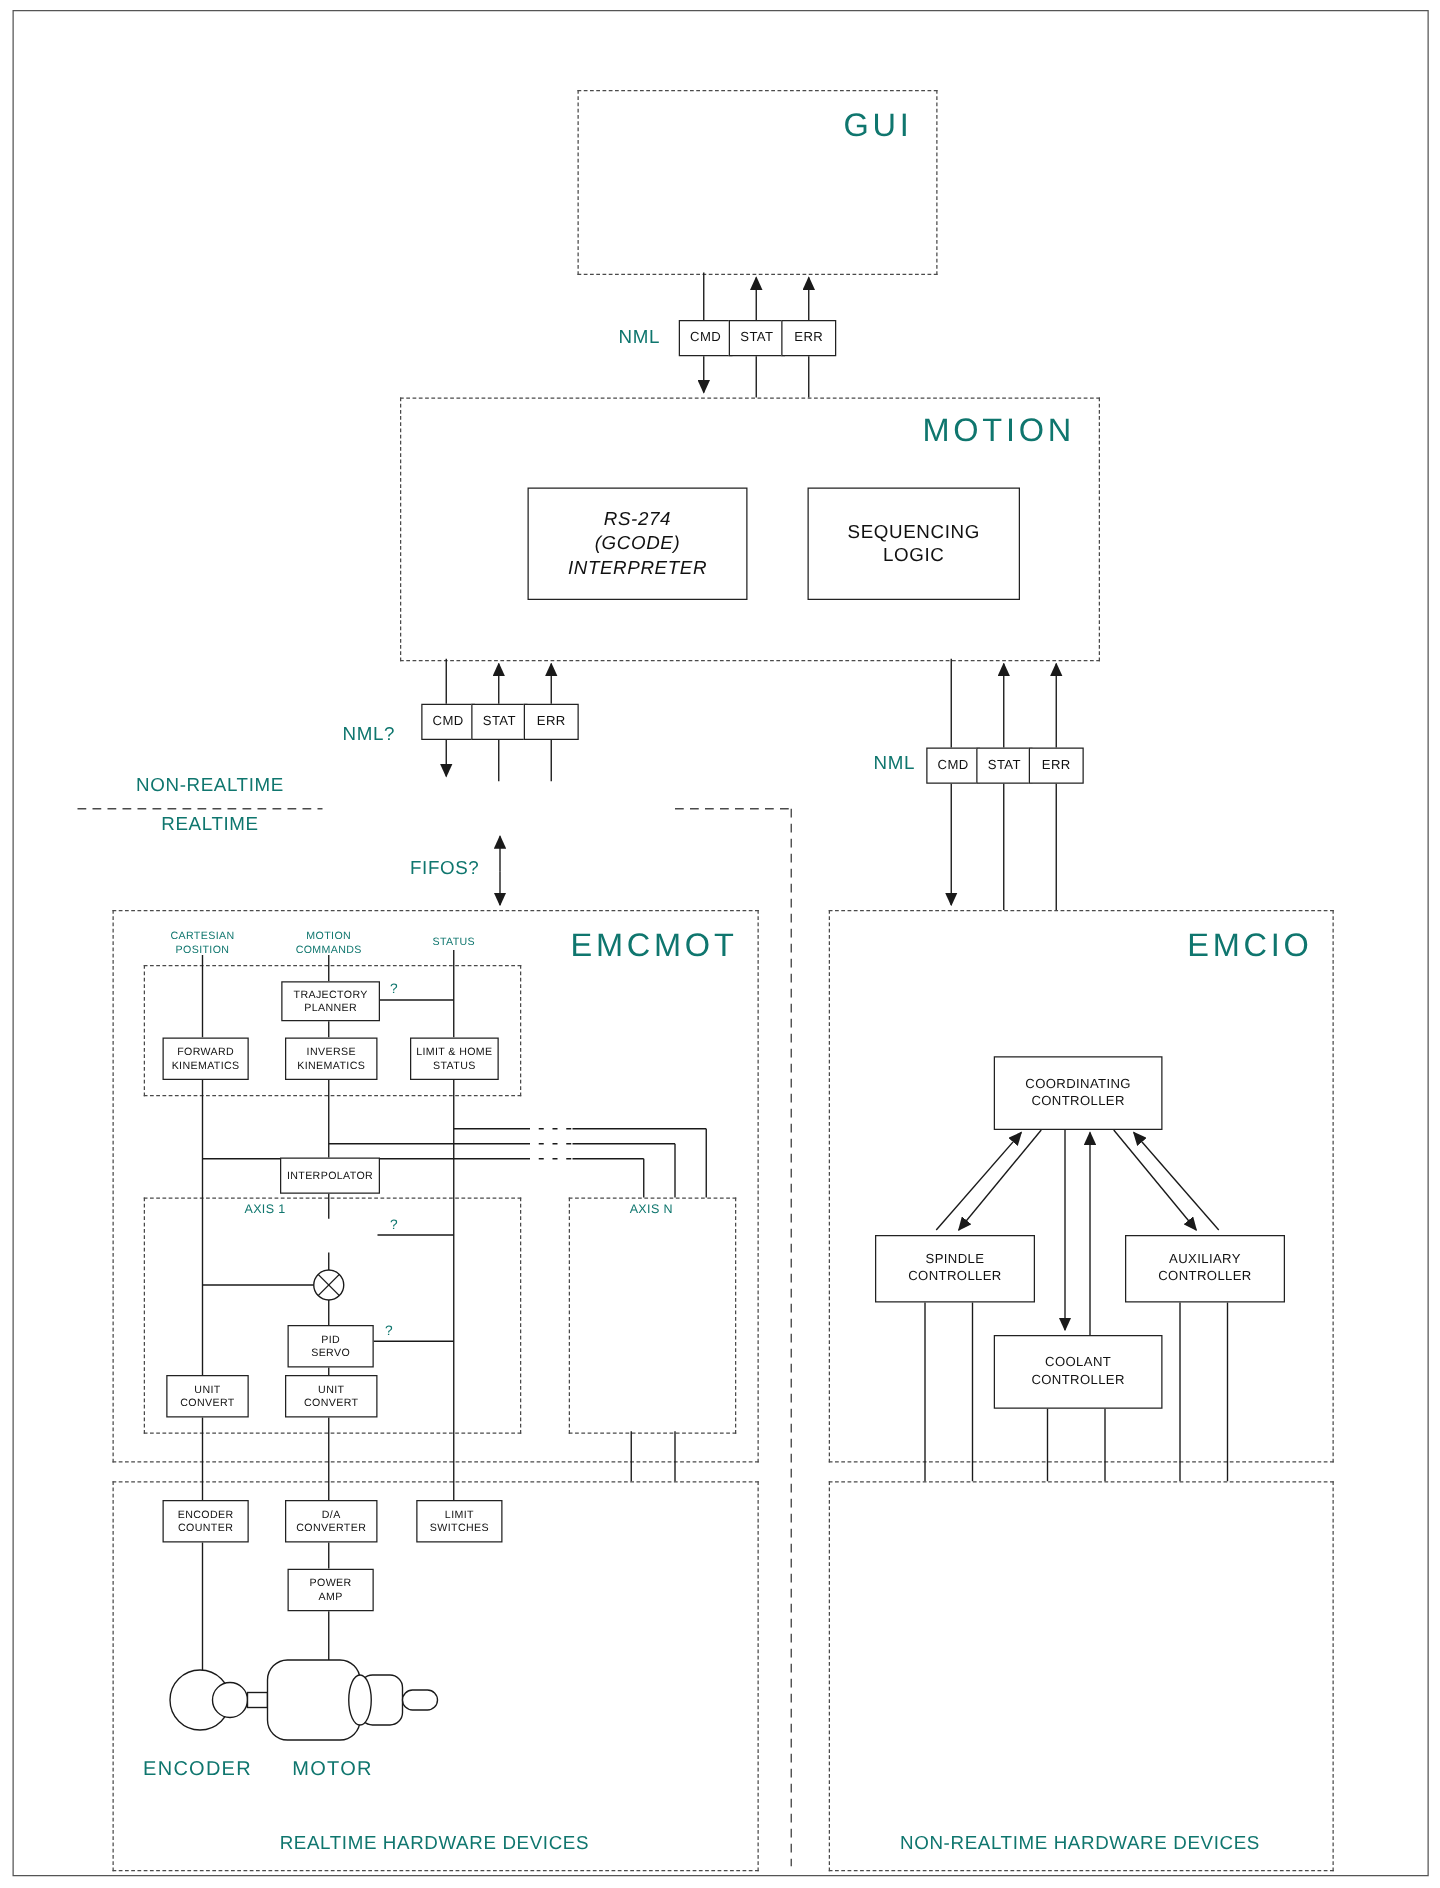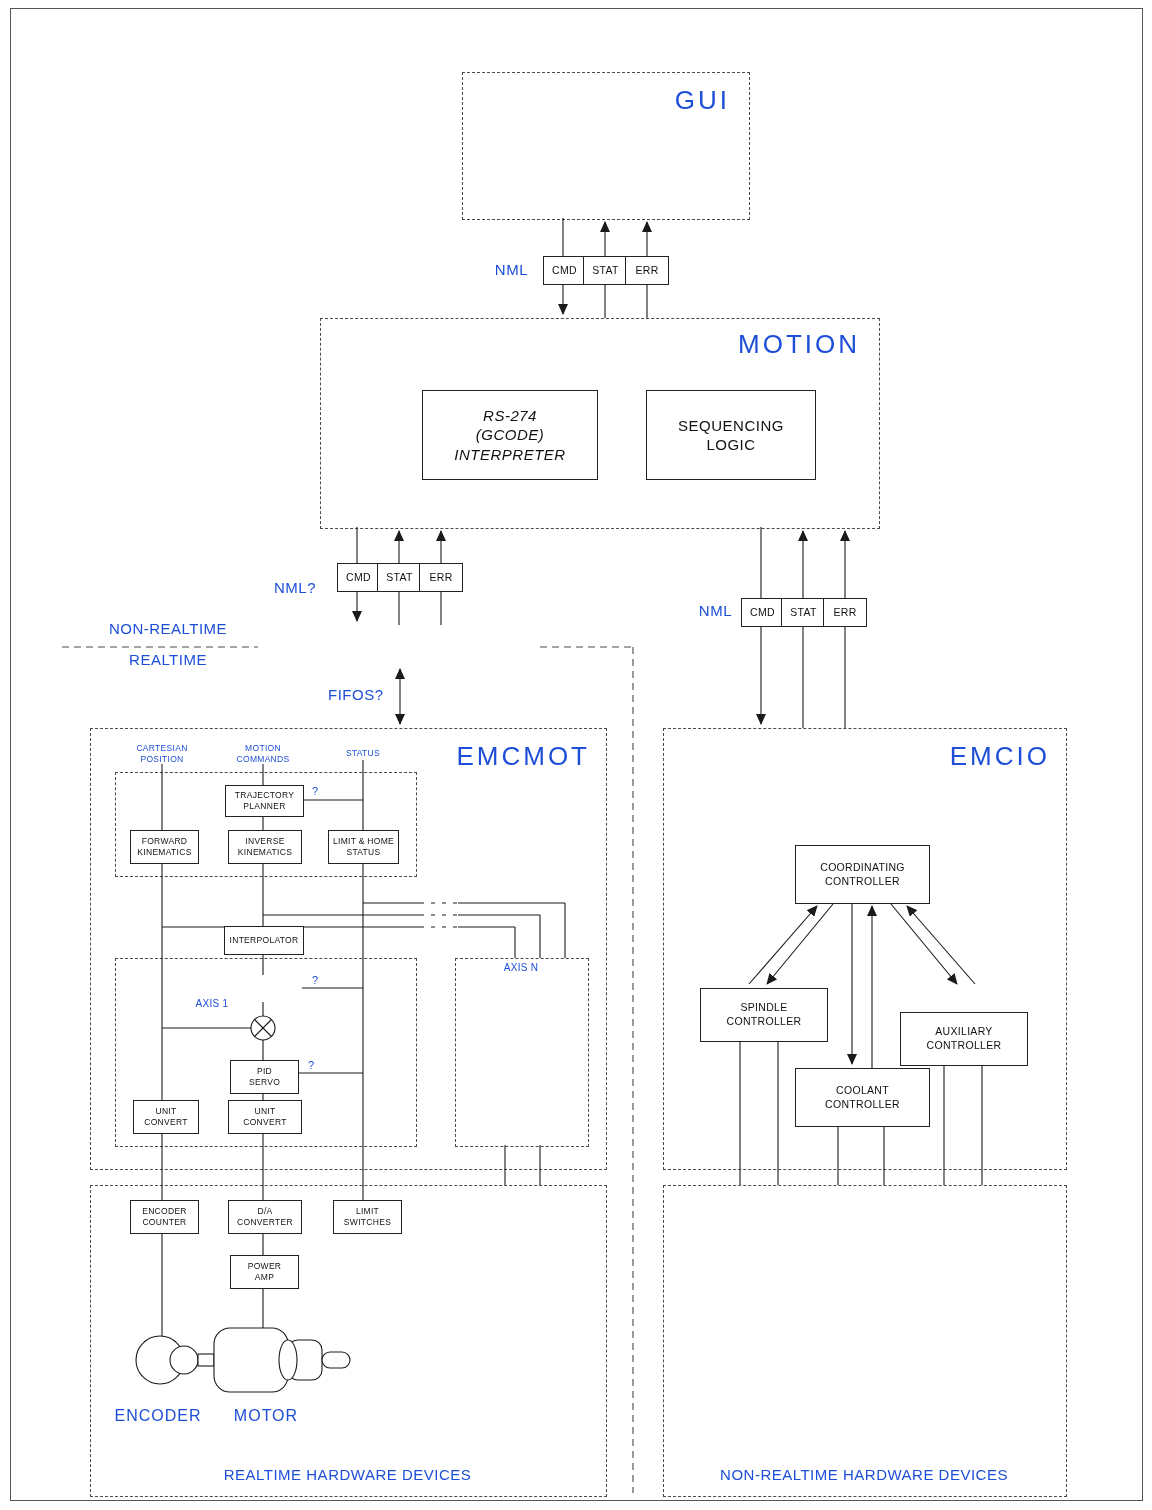--- a/index.html
+++ b/index.html
@@ -3,21 +3,21 @@
 <meta charset="utf-8">
 <style>
   html,body{margin:0;padding:0;background:#fff;}
   #page{position:relative;width:1152px;height:1510px;background:#fff;
         font-family:"Liberation Sans", sans-serif;color:#111;overflow:hidden;}
   .abs{position:absolute;}
   .dbox{position:absolute;border:1px dashed #4a4a4a;z-index:1;background:transparent;}
   .sbox{position:absolute;border:1px solid #222;background:#fff;display:flex;
         align-items:center;justify-content:center;text-align:center;
         white-space:pre-line;z-index:3;color:#111;line-height:1.3;letter-spacing:.3px;}
-  .lbl{position:absolute;z-index:3;color:#1d4ed8;white-space:pre-line;line-height:1.25;letter-spacing:.3px;}
+  .lbl{position:absolute;z-index:3;color:#0f766e;white-space:pre-line;line-height:1.25;letter-spacing:.3px;}
   .title{font-size:26px;letter-spacing:3px;text-align:right;font-weight:400;}
   .chan{font-size:10.5px;}
   .tiny{font-size:8.5px;}
   .med{font-size:15px;letter-spacing:.5px;}
   .ctr{text-align:center;}
   svg line, svg circle, svg rect, svg ellipse{stroke:#1a1a1a;stroke-width:1.1;}
   svg .thin{stroke:#4a4a4a;}
 </style>
 </head>
 <body>
@@ -185,21 +185,21 @@
   <div class="sbox tiny" style="left:225px;top:785px;width:77px;height:30px;">TRAJECTORY
 PLANNER</div>
   <div class="lbl" style="left:312px;top:785px;width:16px;font-size:11px;">?</div>
   <div class="sbox tiny" style="left:130px;top:830px;width:67px;height:32px;">FORWARD
 KINEMATICS</div>
   <div class="sbox tiny" style="left:228px;top:830px;width:72px;height:32px;">INVERSE
 KINEMATICS</div>
   <div class="sbox tiny" style="left:328px;top:830px;width:69px;height:32px;">LIMIT &amp; HOME
 STATUS</div>
 
-  <div class="lbl ctr" style="left:182px;top:962px;width:60px;font-size:10px;margin-top:36px;">AXIS 1</div>
+  <div class="lbl ctr" style="left:182px;top:962px;width:60px;font-size:10px;">AXIS 1</div>
   <div class="sbox tiny" style="left:224px;top:926px;width:78px;height:27px;">INTERPOLATOR</div>
   <div class="lbl" style="left:312px;top:974px;width:16px;font-size:11px;">?</div>
   <div class="sbox tiny" style="left:230px;top:1060px;width:67px;height:32px;">PID
 SERVO</div>
   <div class="lbl" style="left:308px;top:1059px;width:16px;font-size:11px;">?</div>
   <div class="sbox tiny" style="left:133px;top:1100px;width:64px;height:32px;">UNIT
 CONVERT</div>
   <div class="sbox tiny" style="left:228px;top:1100px;width:72px;height:32px;">UNIT
 CONVERT</div>
 
@@ -214,19 +214,19 @@
   <div class="sbox tiny" style="left:230px;top:1255px;width:67px;height:32px;">POWER
 AMP</div>
   <div class="lbl ctr" style="left:112px;top:1406px;width:92px;font-size:16px;letter-spacing:1px;">ENCODER</div>
   <div class="lbl ctr" style="left:228px;top:1406px;width:76px;font-size:16px;letter-spacing:1px;">MOTOR</div>
   <div class="lbl med ctr" style="left:90px;top:1466px;width:515px;">REALTIME HARDWARE DEVICES</div>
 
   <div class="sbox chan" style="left:795px;top:845px;width:133px;height:57px;">COORDINATING
 CONTROLLER</div>
   <div class="sbox chan" style="left:700px;top:988px;width:126px;height:52px;">SPINDLE
 CONTROLLER</div>
-  <div class="sbox chan" style="left:900px;top:1012px;width:126px;height:52px;">AUXILIARY
+  <div class="sbox chan" style="left:900px;top:988px;width:126px;height:52px;">AUXILIARY
 CONTROLLER</div>
   <div class="sbox chan" style="left:795px;top:1068px;width:133px;height:57px;">COOLANT
 CONTROLLER</div>
   <div class="lbl med ctr" style="left:663px;top:1466px;width:402px;">NON-REALTIME HARDWARE DEVICES</div>
 
 </div>
 
 </body></html>

